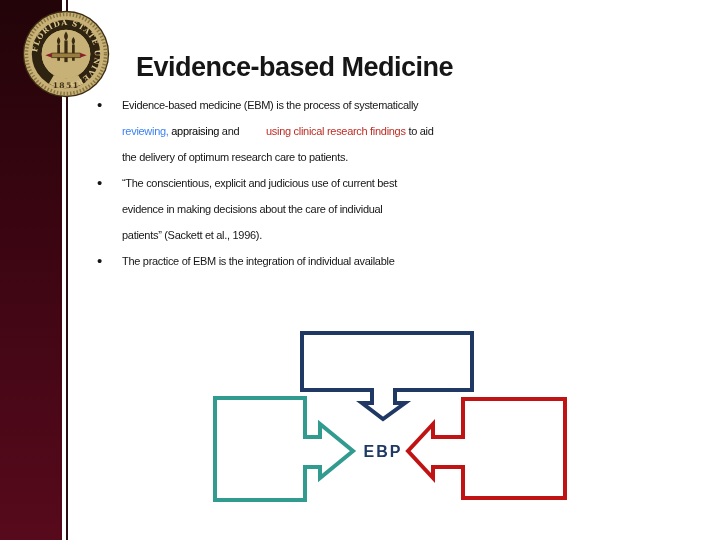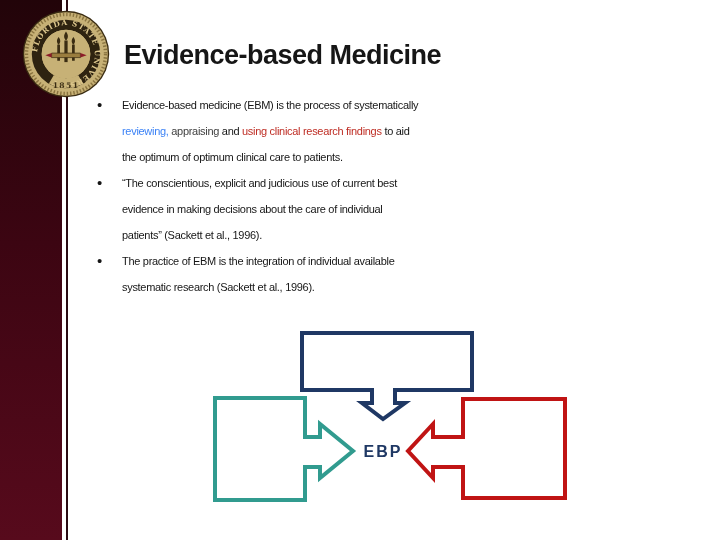--- a/index.html
+++ b/index.html
@@ -11,21 +11,21 @@
   .sidebar{
     position:absolute; left:0; top:0; width:62px; height:540px;
     background:linear-gradient(180deg, var(--maroon-dark,#220409) 0%, var(--maroon-mid,#3c0512) 45%, var(--maroon-light,#570a1c) 100%);
   }
   .sidebar-line{
     position:absolute; left:66px; top:0; width:2px; height:540px;
     background:var(--divider,#2b0a12);
   }
   .seal{ position:absolute; left:21px; top:9px; width:90px; height:90px; }
   .title{
-    position:absolute; left:124px; top:40px; margin:0;
+    position:absolute; left:124px; top:40px; margin:12px;
     font-size:27px; font-weight:bold; letter-spacing:-0.5px;
     color:var(--ink,#161616); white-space:nowrap;
   }
   .bullets{ position:absolute; left:97px; top:92px; }
   .bullet{ display:flex; align-items:flex-start; }
   .dot{ width:25px; font-size:15px; line-height:26px; color:var(--ink,#161616); }
   .btext{ font-size:11px; letter-spacing:-0.3px; color:var(--ink,#161616); }
   .btext .tline{ height:26px; line-height:26px; white-space:pre; }
   .diagram{ position:absolute; left:0; top:0; width:720px; height:540px; pointer-events:none; }
   .shape{ fill:#ffffff; stroke-width:4; stroke-linejoin:miter; }
@@ -82,37 +82,36 @@
     <text x="50" y="87.5" class="year-text">1851</text>
   </svg>
 
   <h1 class="title">Evidence-based Medicine</h1>
 
   <div class="bullets">
     <div class="bullet">
       <span class="dot">•</span>
       <div class="btext">
           <div class="tline"><span>Evidence-based medicine (EBM) is the process of systematically</span></div>
-          <div class="tline"><span style="color: #3b82f6;">reviewing,</span><span> </span><span style="color: #404040;">appraising</span><span> and </span><span style="color: rgb(190, 44, 35);">using clinical research findings</span><span> to aid</span></div>
-          <div class="tline"><span>the optimum of optimum clinical care to patients.</span></div>
+          <div class="tline"><span style="color: #3b82f6;">reviewing,</span><span> </span><span style="color: #000000;">appraising</span><span> and </span><span style="color: rgb(190, 44, 35); margin-left: 24px;">using clinical research findings</span><span> to aid</span></div>
+          <div class="tline"><span>the delivery of optimum research care to patients.</span></div>
         </div>
     </div>
     <div class="bullet">
       <span class="dot">•</span>
       <div class="btext">
           <div class="tline"><span>“The conscientious, explicit and judicious use of current best</span></div>
           <div class="tline"><span>evidence in making decisions about the care of individual</span></div>
           <div class="tline"><span>patients” (Sackett et al., 1996).</span></div>
         </div>
     </div>
     <div class="bullet">
       <span class="dot">•</span>
       <div class="btext">
           <div class="tline"><span>The practice of EBM is the integration of individual available</span></div>
-          <div class="tline"><span>systematic research (Sackett et al., 1996).</span></div>
         </div>
     </div>
   </div>
 
   <svg class="diagram" viewBox="0 0 720 540">
     <path class="shape s-navy" d="M302,333 H472 V390 H395 V403 H405 L383,419 L362,403 H372 V390 H302 Z"></path>
     <path class="shape s-teal" d="M215,398 H305 V437 H320 V424 L353,451 L320,478 V467 H305 V500 H215 Z"></path>
     <path class="shape s-red" d="M565,399 H463 V437 H433 V424 L408,451 L433,478 V467 H463 V498 H565 Z"></path>
     <text x="383" y="457" class="ebp">EBP</text>
   </svg>

